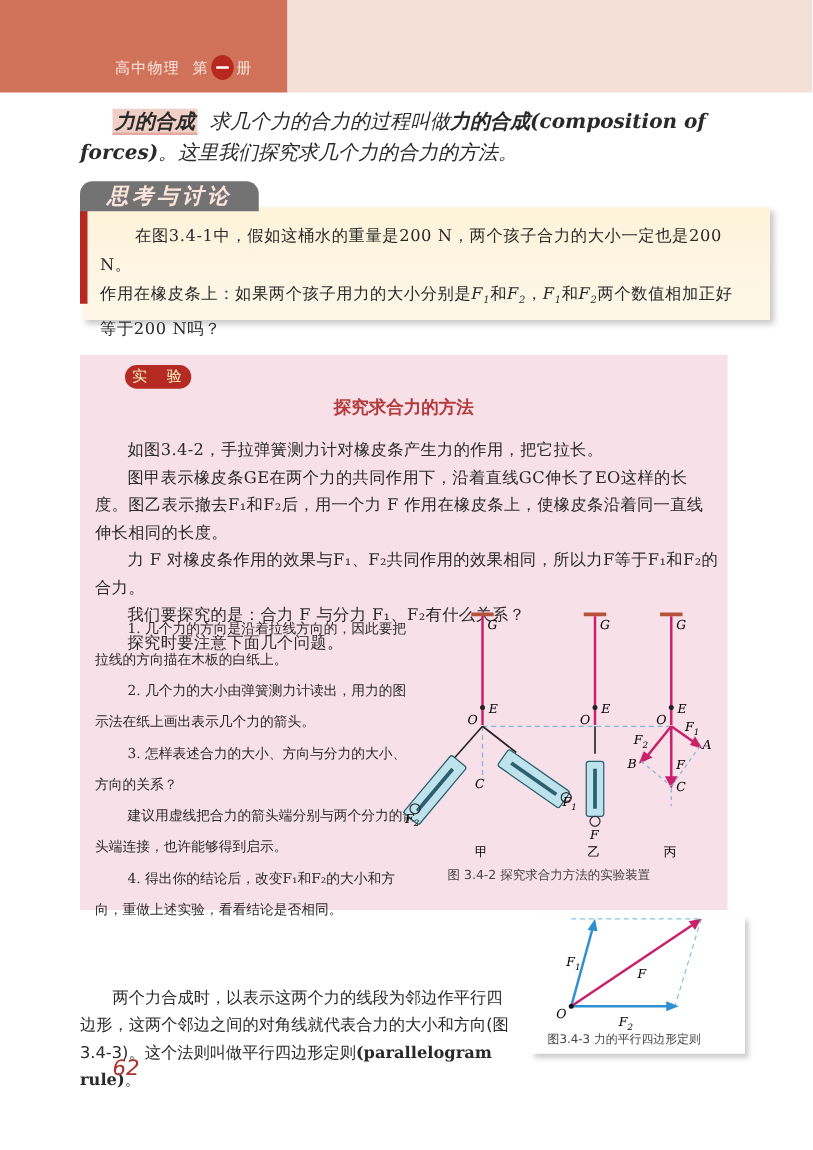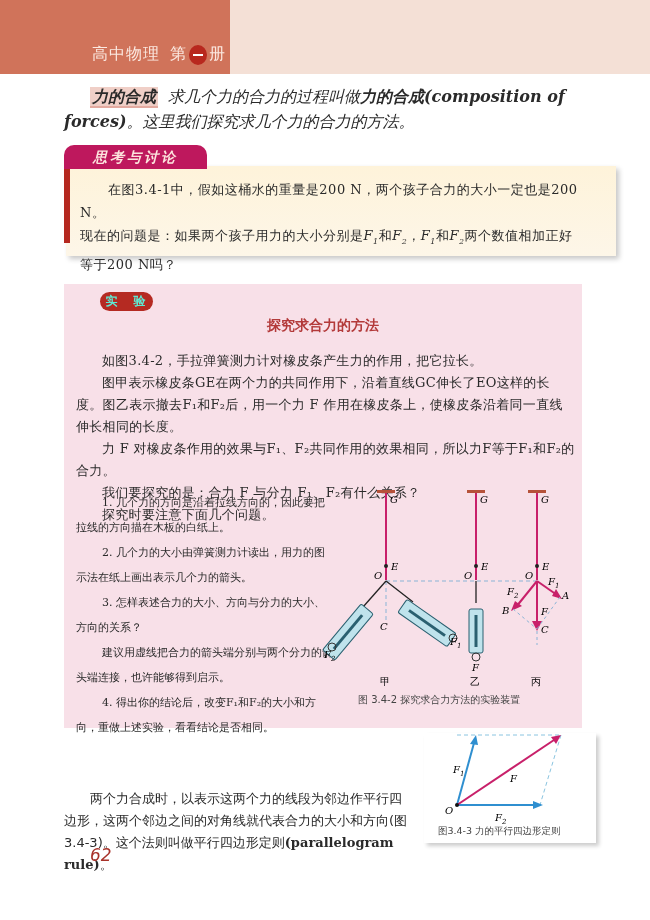--- a/index.html
+++ b/index.html
@@ -12,21 +12,21 @@
   .header-left {
     position:absolute; left:0; top:0; width:230px; height:74px;
     background:#d0735a;
   }
   .header-right {
     position:absolute; left:230px; top:0; width:420px; height:74px;
     background:#f4e0d6;
   }
   .header-title {
     position:absolute; left:92px; top:44px; color:#fbe8e0;
-    font-family:"DejaVu Sans", sans-serif; font-size:16px; letter-spacing:1px;
+    font-family:"DejaVu Sans", sans-serif; font-size:12px; letter-spacing:1px;
     display:flex; align-items:center; gap:0;
   }
   .header-title .gap { display:inline-block; width:10px; }
   .vol-badge {
     display:inline-block; width:18px; height:20px; border-radius:50%;
     background:#b8281e; margin:0 2px; position:relative; top:0;
   }
   .vol-badge::after {
     content:""; position:absolute; left:4px; right:4px; top:9px; height:2px; background:#fff;
   }
@@ -36,23 +36,23 @@
     font-size:16px; line-height:25px;font-style:italic;
   }
   .intro .term {
     font-weight:bold; background:#f0cfc7; padding:0 2px; margin-left:26px; margin-right:10px;
     border-bottom:2px solid #e3aaa0;
   }
   .intro b { font-weight:bold; }
 
   .think-tab {
     position:absolute; left:64px; top:145px; width:143px; height:24px;
-    background:#be185d; border-radius:10px 10px 0 0;
+    background:#737373; border-radius:10px 10px 0 0;
     color:#fde5de; font-family:"DejaVu Sans", sans-serif; font-weight:bold;
-    font-size:14px; letter-spacing:3px; text-align:center; line-height:24px;
+    font-size:17px; letter-spacing:3px; text-align:center; line-height:24px;
     font-style:italic;
   }
   .think-leftbar {
     position:absolute; left:64px; top:165px; width:6px; height:78px; background:#b5281f;
   }
   .think-box {
     position:absolute; left:66px; top:166px; width:550px; height:90px;
     background:linear-gradient(#fef3da, #fdf6e8);
     box-shadow: 3px 3px 5px rgba(0,0,0,0.22);
   }
@@ -61,22 +61,22 @@
     font-size:13px; line-height:23px; letter-spacing:0.5px;
   }
   .think-text .indent { display:inline-block; width:28px; }
 
   .exp-box {
     position:absolute; left:64px; top:284px; width:518px; height:444px;
     background:#f8e0e8;
   }
   .exp-badge {
     position:absolute; left:100px; top:292px; width:53px; height:19px;
-    background:#b52a22; border-radius:10px; color:#5eead4;
-    font-family:"DejaVu Sans", sans-serif; font-weight:bold; font-size:12px;
+    background:#b52a22; border-radius:10px; color:#fef9c3;
+    font-family:"DejaVu Sans", sans-serif; font-weight:normal; font-size:12px;
     letter-spacing:6px; text-align:center; line-height:19px; padding-left:4px; box-sizing:border-box;
   }
   .exp-title {
     position:absolute; left:64px; width:518px; top:317px; text-align:center;
     color:#b33a3a; font-family:"DejaVu Sans", sans-serif; font-size:14px; font-weight:bold;
   }
   .exp-para {
     position:absolute; left:76px; width:500px; font-size:13px; line-height:22px;
     letter-spacing:0.3px;
   }
@@ -129,21 +129,21 @@
 
 <div class="intro">
   <span class="term">力的合成</span><span>求几个力的合力的过程叫做</span><b>力的合成</b><b>(composition of forces)</b><span>。这里我们探究求几个力的合力的方法。</span>
 </div>
 
 <div class="think-box"></div>
 <div class="think-leftbar"></div>
 <div class="think-tab">思考与讨论</div>
 <div class="think-text">
   <div><span class="indent"></span><span>在图3.4-1中，假如这桶水的重量是200 N，两个孩子合力的大小一定也是200 N。</span></div>
-  <div><span>现在的问题是：如果两个孩子用力的大小分别是</span><i class="v">F<sub>1</sub></i><span>和</span><i class="v">F<sub>2</sub></i><span>，</span><i class="v">F<sub>1</sub></i><span>和</span><i class="v">F<sub>2</sub></i><span>两个数值相加正好</span></div>
+  <div><span>作用在橡皮条上：如果两个孩子用力的大小分别是</span><i class="v">F<sub>1</sub></i><span>和</span><i class="v">F<sub>2</sub></i><span>，</span><i class="v">F<sub>1</sub></i><span>和</span><i class="v">F<sub>2</sub></i><span>两个数值相加正好</span></div>
   <div><span>等于200 N吗？</span></div>
 </div>
 
 <div class="exp-box"></div>
 <div class="exp-badge">实 验</div>
 <div class="exp-title">探究求合力的方法</div>
 
 <div class="exp-para" style="top:350px;">
   <p class="ind">如图3.4-2，手拉弹簧测力计对橡皮条产生力的作用，把它拉长。</p>
   <p class="ind">图甲表示橡皮条GE在两个力的共同作用下，沿着直线GC伸长了EO这样的长度。图乙表示撤去F₁和F₂后，用一个力 F 作用在橡皮条上，使橡皮条沿着同一直线伸长相同的长度。</p>

